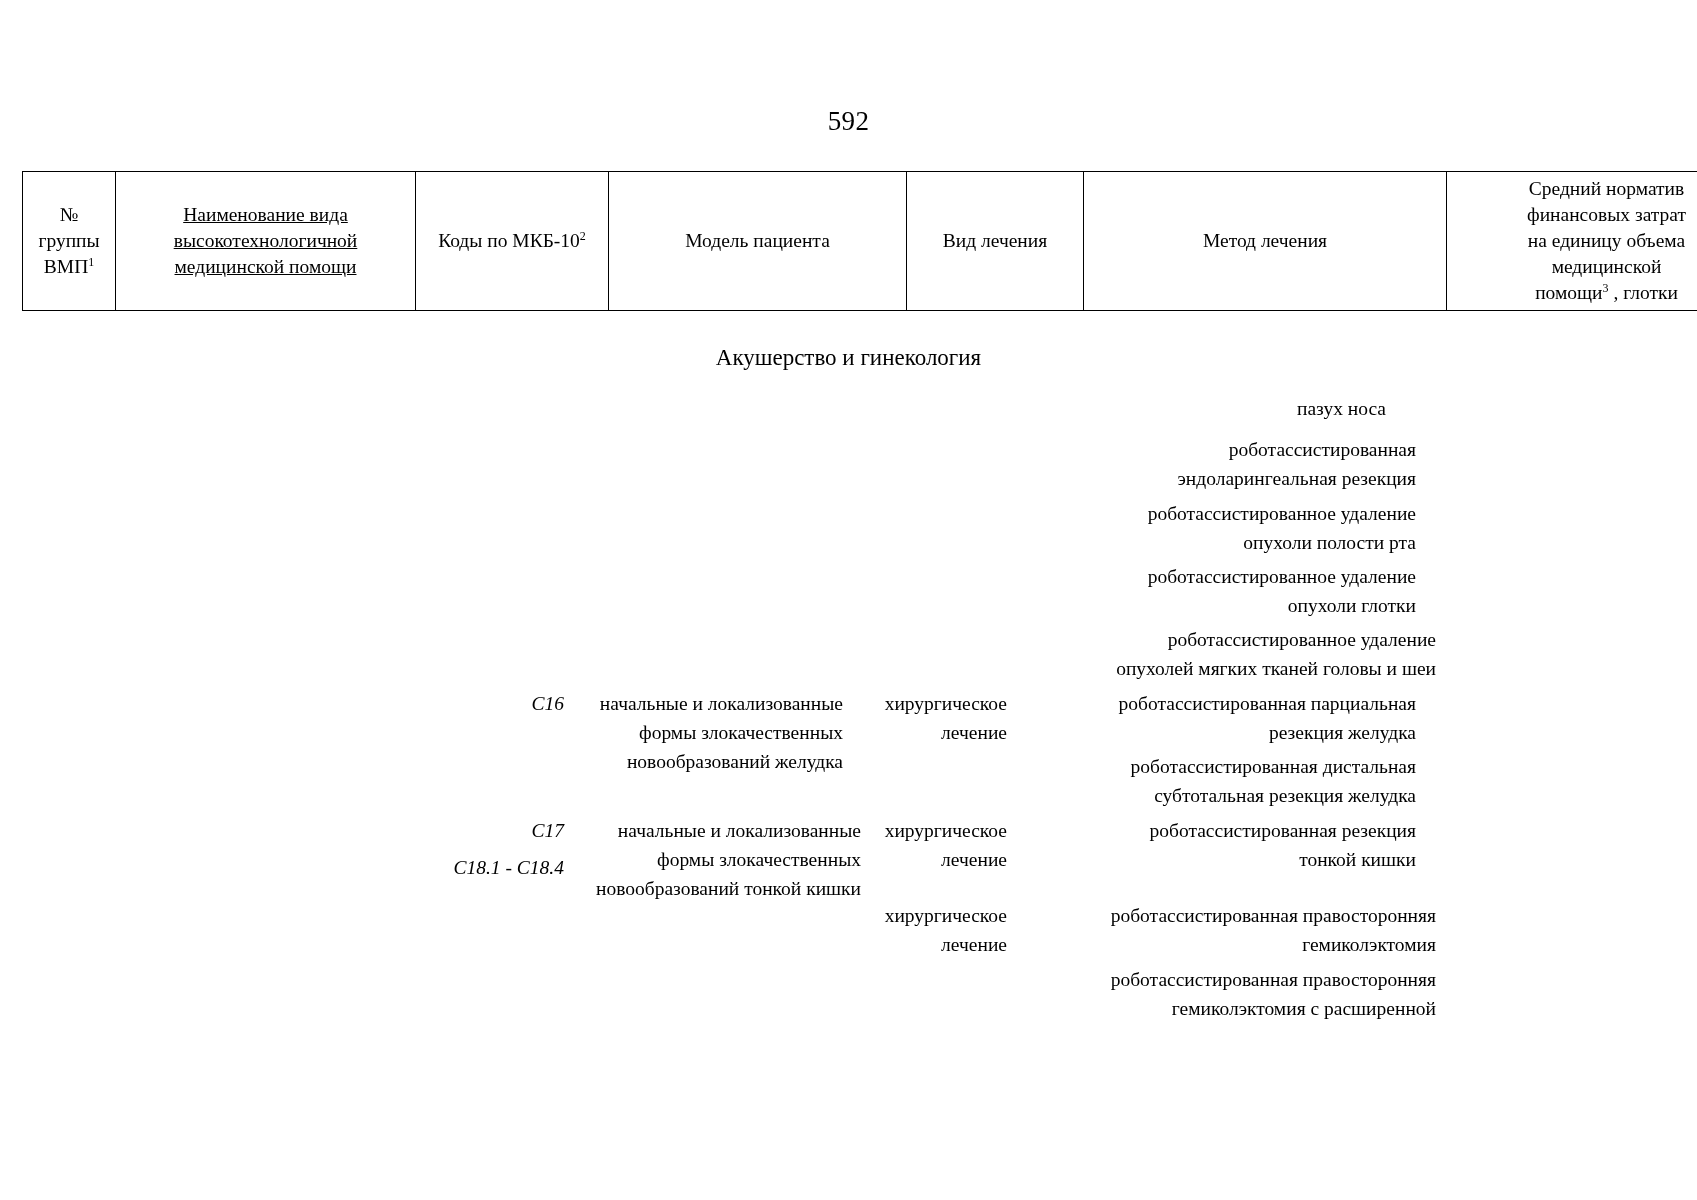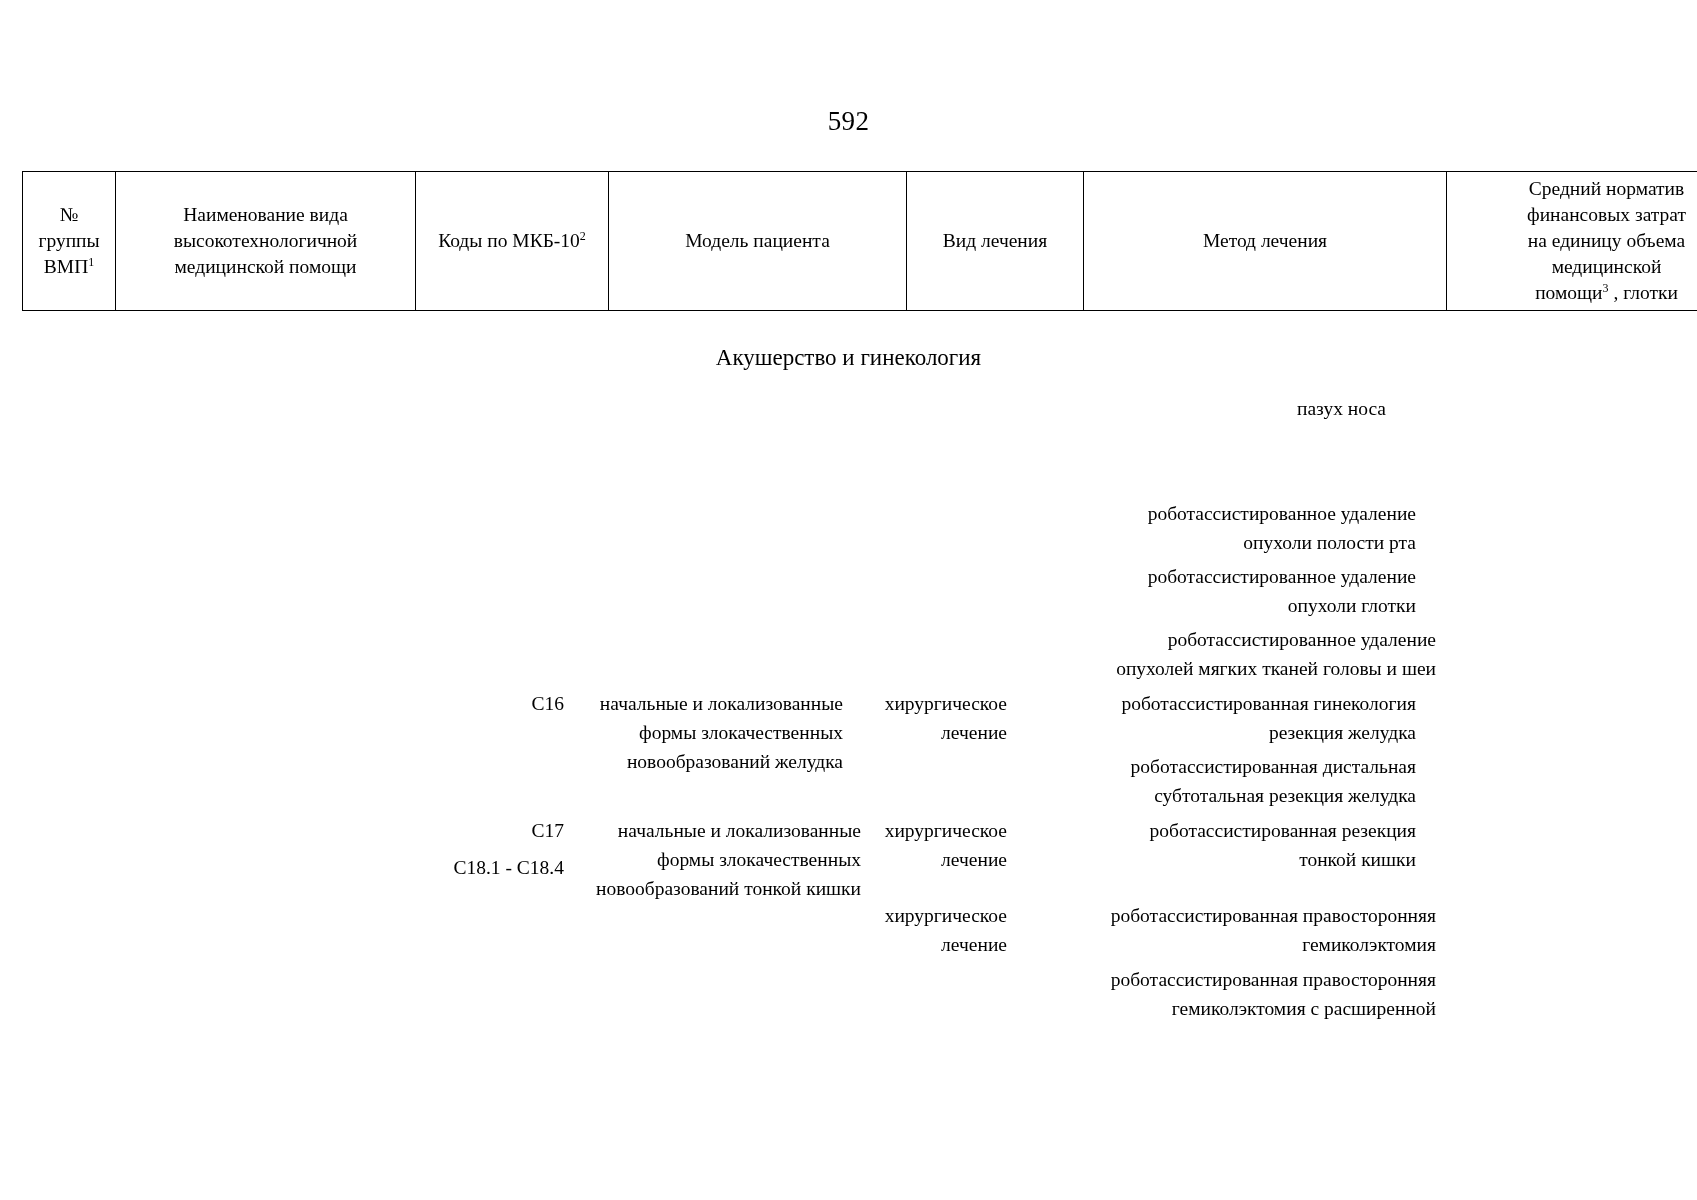--- a/index.html
+++ b/index.html
@@ -55,21 +55,21 @@
     font-size: 19.5px;
     line-height: 26px;
   }
   .header-table sup {
     font-size: 12px;
     vertical-align: super;
     line-height: 0;
   }
 
   .col-num    { width: 80px; }
-  .col-name   { width: 287px; }
+  .col-name   { width: 287px; text-decoration: underline; }
   .col-codes  { width: 180px; }
   .col-model  { width: 285px; }
   .col-kind   { width: 164px; }
   .col-method { width: 350px; }
   .col-norm   { width: 307px; }
 
   
   .section-caption {
     position: absolute;
     top: 345px;
@@ -82,21 +82,21 @@
 
   
   .cell {
     position: absolute;
     font-size: 19.5px;
     line-height: 29px;
     text-align: right;
     white-space: pre-line;
   }
 
-  .c-codes  { left: 392px; width: 172px; }
+  .c-codes  { left: 392px; width: 172px; font-style: italic; }
   .c-model  { left: 571px; width: 272px; }
   .c-kind   { left: 852px; width: 155px; }
   .c-method { left: 1016px; width: 370px; }
 
   .method-wide { width: 400px; }
 </style>
 </head>
 <body>
 
 <div class="page">
@@ -135,34 +135,36 @@
         <span>медицинской</span><br>
         <span>помощи</span><sup>3</sup><span> , глотки</span>
       </td>
     </tr>
   </tbody>
     </table>
 
   <div class="section-caption">Акушерство и гинекология</div>
 
   <div class="cell c-method" style="top:394px">пазух носа</div>
+  <div class="cell c-method method-wide" style="top:435px">роботассистированная
+эндоларингеальная резекция</div>
   <div class="cell c-method method-wide" style="top:499px">роботассистированное удаление
 опухоли полости рта</div>
   <div class="cell c-method method-wide" style="top:562px">роботассистированное удаление
 опухоли глотки</div>
   <div class="cell c-method method-wide" style="top:625px;width:420px">роботассистированное удаление
 опухолей мягких тканей головы и шеи</div>
 
   <div class="cell c-codes" style="top:689px">C16</div>
   <div class="cell c-model" style="top:689px">начальные и локализованные
 формы злокачественных
 новообразований желудка</div>
   <div class="cell c-kind" style="top:689px">хирургическое
 лечение</div>
-  <div class="cell c-method method-wide" style="top:689px">роботассистированная гинекология
+  <div class="cell c-method method-wide" style="top:689px">роботассистированная парциальная
 резекция желудка</div>
   <div class="cell c-method method-wide" style="top:752px">роботассистированная дистальная
 субтотальная резекция желудка</div>
 
   <div class="cell c-codes" style="top:816px">C17</div>
   <div class="cell c-model" style="top:816px;width:290px">начальные и локализованные
 формы злокачественных
 новообразований тонкой кишки</div>
   <div class="cell c-kind" style="top:816px">хирургическое
 лечение</div>

